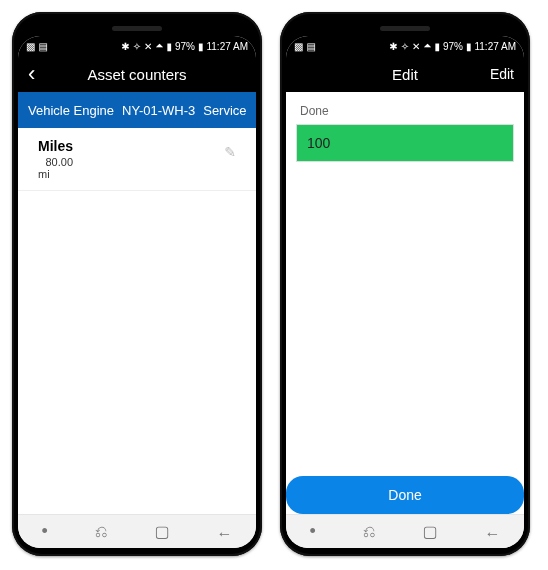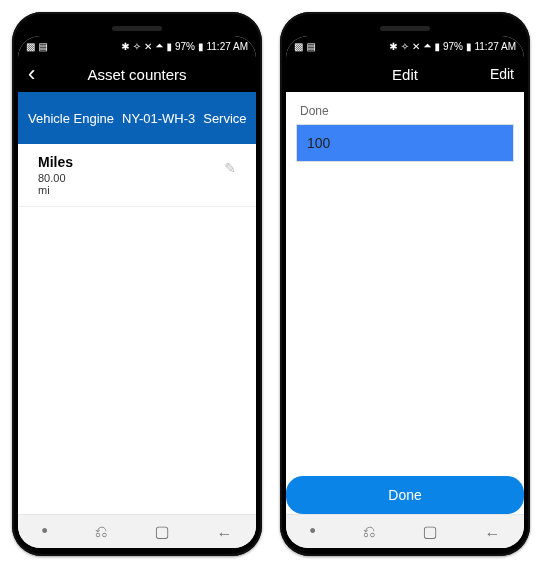--- a/index.html
+++ b/index.html
@@ -67,21 +67,21 @@
     font-size: 14px;
     font-weight: 300;
   }
   .app-bar .title { flex:1; text-align:center; font-size: 15px; }
   .app-bar .left, .app-bar .right { width: 44px; text-align:left; }
   .app-bar .right { text-align: right; }
 
   .blue-header {
     background: #0a62b6;
     color: #fff;
-    height: 52px;
+    height: 36px;
     display: flex;
     align-items: center;
     padding: 0 10px;
     font-size: 13px;
     gap: 8px;
   }
   .blue-header .pill { white-space: nowrap; }
   .blue-header .pill:nth-child(2) { flex:1; text-align:center; }
 
   .content {
@@ -92,32 +92,32 @@
   }
 
   .counter-row {
     padding: 10px 20px;
     border-bottom: 1px solid #eee;
     display: flex;
     align-items: flex-start;
     justify-content: space-between;
   }
   .counter-info .name { font-weight: 700; font-size: 14px; color:#000; }
-  .counter-info .val  { font-size: 11px; color:#333; margin-top:2px; }
+  .counter-info .val  { font-size: 11px; color:#333; margin-top:2px;text-align:right; }
   .counter-info .unit { font-size: 11px; color:#333; }
   .edit-icon { color:#bbb; font-size:14px; padding-top:6px; }
 
   .field-label { font-size: 12px; color:#666; padding: 12px 14px 4px 14px; }
   .field-input {
     margin: 2px 10px;
     border: 1px solid #ddd;
     padding: 10px 10px;
     font-size: 14px;
     color:#222;
-    background:#3b82f6;
+    background:#22c55e;
   }
 
   .done-btn {
     background: #0a84e6;
     color: #ffffff;
     text-align: center;
     padding: 11px 0;
     font-size: 14px;
     border-radius: 17px;
   }

